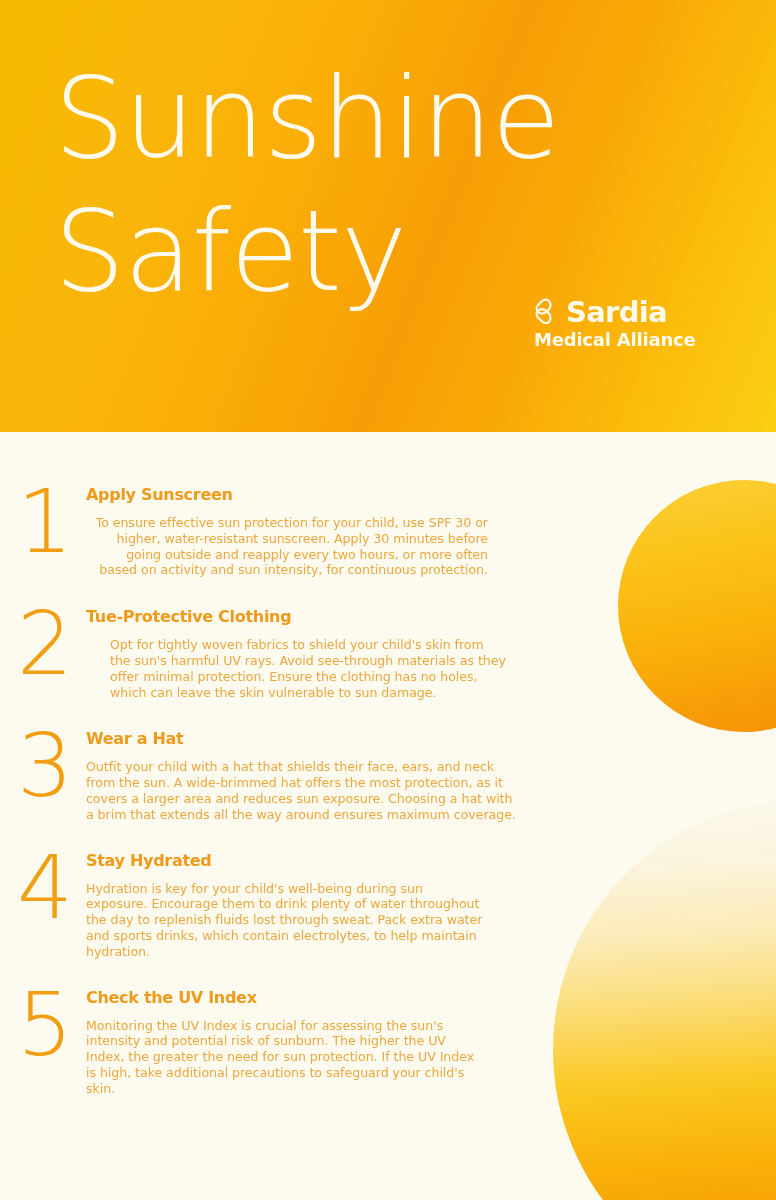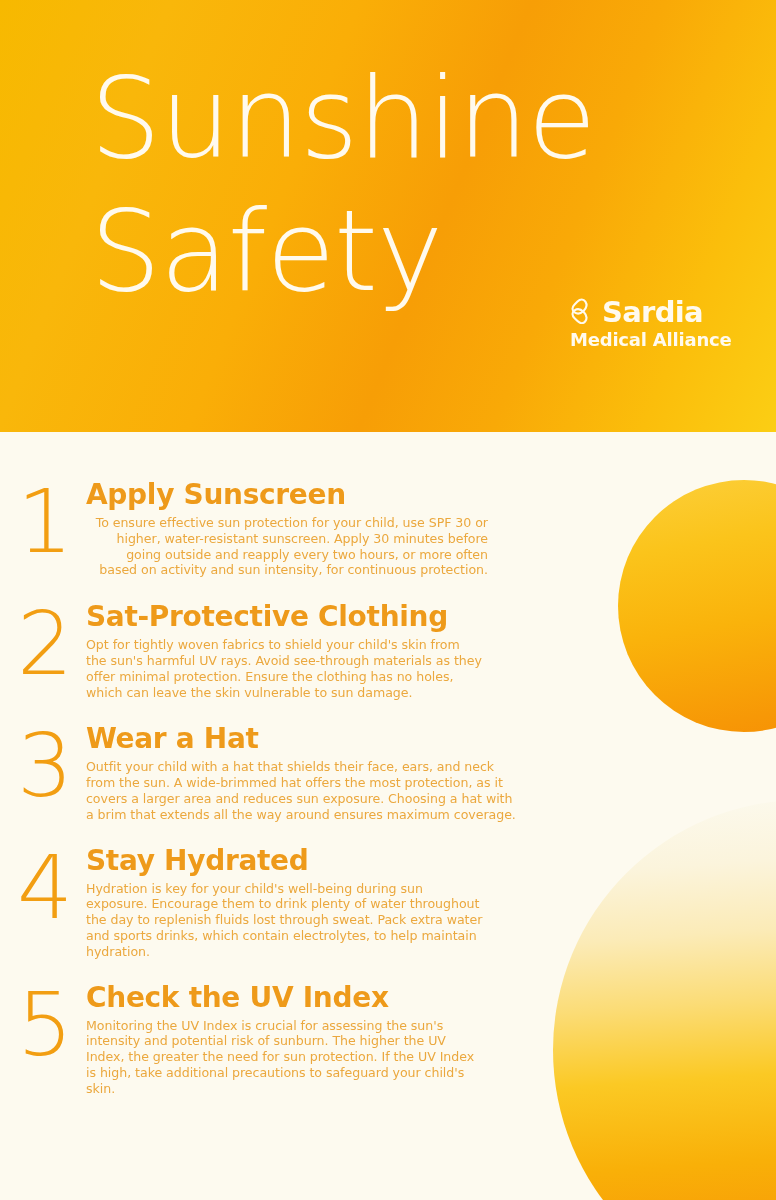--- a/index.html
+++ b/index.html
@@ -33,21 +33,20 @@
     background:
       linear-gradient(112deg,
         #F7B900 0%,
         #F9B70A 18%,
         #FAAE07 38%,
         #F79E06 56%,
         #F9A907 70%,
         #FBBE0B 86%,
         #FBCE14 100%);
     overflow: hidden;
-    padding-left: 36px;
   }
 
   .header-inner {
     position: relative;
     width: 100%;
     height: 100%;
   }
 
   .title {
     position: absolute;
@@ -190,21 +189,21 @@
 
   .tip-body {
     flex: 1;
     padding-top: 4px;
     padding-right: 30px;
   }
 
   .tip-title {
     font-family: "DejaVu Sans", sans-serif;
     font-weight: bold;
-    font-size: 28px;
+    font-size: 16px;
     line-height: 26px;
     letter-spacing: -0.3px;
     color: #EE9A1A;
     margin-bottom: 7px;
   }
 
   .tip-text {
     font-family: "DejaVu Sans", sans-serif;
     font-weight: normal;
     font-size: 12.6px;
@@ -215,21 +214,21 @@
   }
 
   
   .tip-1 { padding-top: 46px; }
   .tip-2 { padding-top: 22px; }
   .tip-3 { padding-top: 22px; }
   .tip-4 { padding-top: 21px; }
   .tip-5 { padding-top: 21px; }
 
   .tip-1 .tip-text { max-width: 402px; text-align: right; }
-  .tip-2 .tip-text { max-width: 396px; }
+  .tip-2 .tip-text { max-width: 396px; margin-left: 24px; }
   .tip-3 .tip-text { max-width: 436px; }
   .tip-4 .tip-text { max-width: 400px; }
   .tip-5 .tip-text { max-width: 398px; }
 </style>
 </head>
 <body>
 
 <div class="poster">
 
   <div class="header">
@@ -270,21 +269,21 @@
       <div class="tip-num">1</div>
       <div class="tip-body">
         <div class="tip-title">Apply Sunscreen</div>
         <div class="tip-text">To ensure effective sun protection for your child, use SPF 30 or higher, water-resistant sunscreen. Apply 30 minutes before going outside and reapply every two hours, or more often based on activity and sun intensity, for continuous protection.</div>
       </div>
     </div>
 
     <div class="tip tip-2">
       <div class="tip-num">2</div>
       <div class="tip-body">
-        <div class="tip-title">Sat-Protective Clothing</div>
+        <div class="tip-title">Tue-Protective Clothing</div>
         <div class="tip-text">Opt for tightly woven fabrics to shield your child's skin from the sun's harmful UV rays. Avoid see-through materials as they offer minimal protection. Ensure the clothing has no holes, which can leave the skin vulnerable to sun damage.</div>
       </div>
     </div>
 
     <div class="tip tip-3">
       <div class="tip-num">3</div>
       <div class="tip-body">
         <div class="tip-title">Wear a Hat</div>
         <div class="tip-text">Outfit your child with a hat that shields their face, ears, and neck from the sun. A wide-brimmed hat offers the most protection, as it covers a larger area and reduces sun exposure. Choosing a hat with a brim that extends all the way around ensures maximum coverage.</div>
       </div>

